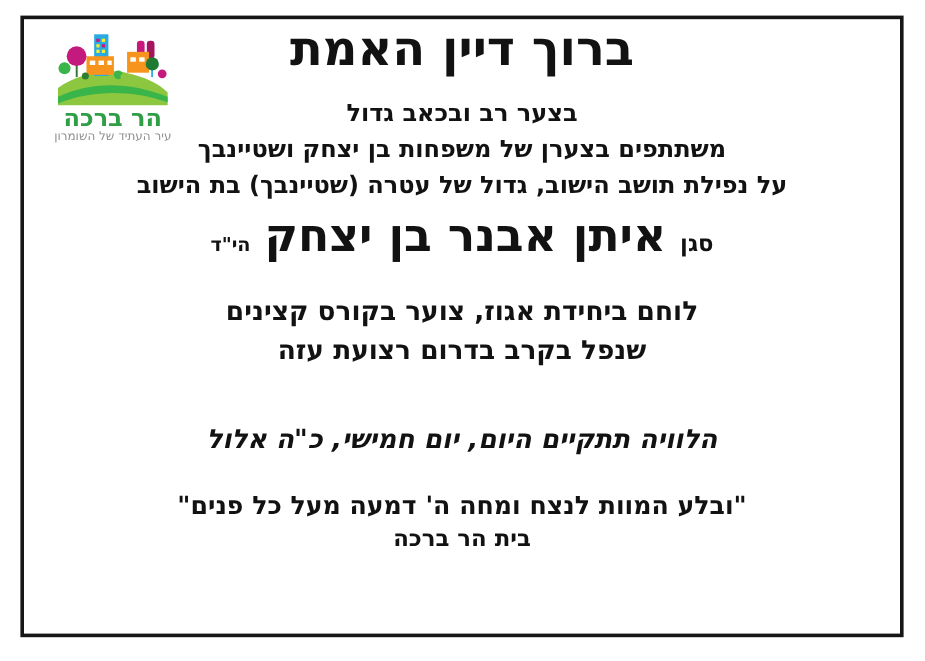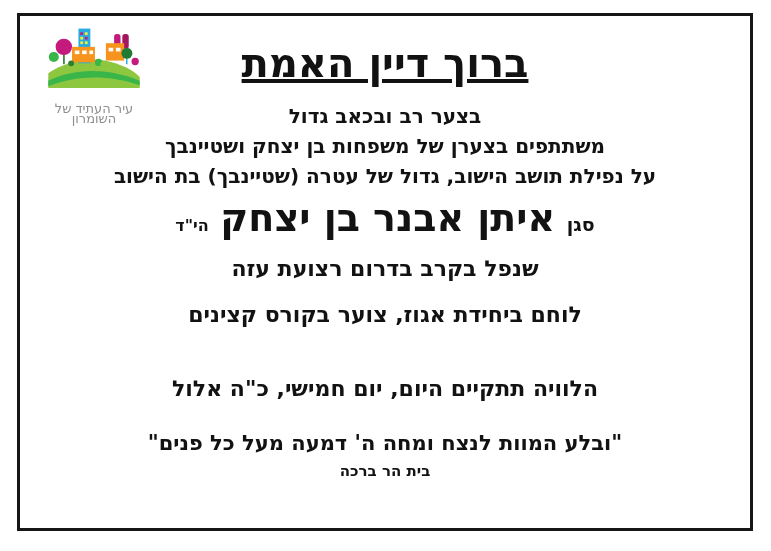--- a/index.html
+++ b/index.html
@@ -42,66 +42,65 @@
   }
   .logo-name {
     color: #2f9e45;
     font-weight: bold;
     font-size: 20px;
     line-height: 21px;
     direction: rtl;
   }
   .logo-tagline {
     color: #8f8f8f;
-    font-size: 13px;
+    font-size: 10px;
     line-height: 10px;
-    margin-top: 16px;
+    margin-top: 1px;
     direction: rtl;
   }
   .content {
     position: relative;
     width: 100%;
     height: 100%;
     text-align: center;
     color: #121212;
     font-weight: bold;
     direction: rtl;
   }
   .title {
     font-size: 40px;
     line-height: 48px;
     margin: 0;
-    padding-top: 23px;
-    text-decoration: underline;
+    padding-top: 1px;
   }
   .sub {
     font-size: 20px;
     line-height: 30px;
   }
   .sub-first { margin-top: 14px; text-align: center; }
   .name-line {
     line-height: 54px;
     white-space: nowrap;
   }
   .rank { font-size: 19px; }
   .name { font-size: 38px; margin: 0 6px; }
   .honorific { font-size: 16px; }
   .desc {
     font-size: 22px;
     line-height: 32px;
   }
   .desc-first { margin-top: 14px; }
-  .funeral-first { margin-top: 42px; }
+  .funeral-first { margin-top: 42px; font-style: italic; }
   .quote {
     font-size: 21px;
     line-height: 28px;
     margin-top: 24px;
   }
   .signature {
-    font-size: 15px;
+    font-size: 19px;
     line-height: 22px;
     margin-top: 3px;
   }
 </style>
 </head>
 <body>
 
 <div class="page">
   <div class="frame">
 
@@ -138,38 +137,39 @@
         <circle cx="6" cy="36" r="5.5" fill="#39b54a"></circle>
 
         <rect x="85" y="36" width="1.6" height="8" fill="#29abe2"></rect>
         <circle cx="86" cy="32" r="6" fill="#1f7a33"></circle>
         <circle cx="95" cy="41" r="4" fill="#c4197d"></circle>
 
         <circle cx="55" cy="42" r="4" fill="#39b54a"></circle>
         <circle cx="25" cy="43" r="3.2" fill="#2e7d32"></circle>
         <circle cx="60" cy="44" r="3" fill="#8dc63f"></circle>
       </svg>
+      <div class="logo-name">הר ברכה</div>
       <div class="logo-tagline">עיר העתיד של השומרון</div>
     </div>
 
     <div class="content">
       <div class="title">ברוך דיין האמת</div>
 
       <div class="sub sub-first">בצער רב ובכאב גדול</div>
       <div class="sub">משתתפים בצערן של משפחות בן יצחק ושטיינבך</div>
       <div class="sub">על נפילת תושב הישוב, גדול של עטרה (שטיינבך) בת הישוב</div>
 
       <div class="name-line">
         <span class="rank">סגן</span>
         <span class="name">איתן אבנר בן יצחק</span>
         <span class="honorific">הי"ד</span>
       </div>
 
+      <div class="desc desc-first">לוחם ביחידת אגוז, צוער בקורס קצינים</div>
       <div class="desc">שנפל בקרב בדרום רצועת עזה</div>
-      <div class="desc desc-first">לוחם ביחידת אגוז, צוער בקורס קצינים</div>
 
       <div class="desc funeral-first">הלוויה תתקיים היום, יום חמישי, כ"ה אלול</div>
 
       <div class="quote">"ובלע המוות לנצח ומחה ה' דמעה מעל כל פנים"</div>
       <div class="signature">בית הר ברכה</div>
     </div>
 
   </div>
 </div>
 

